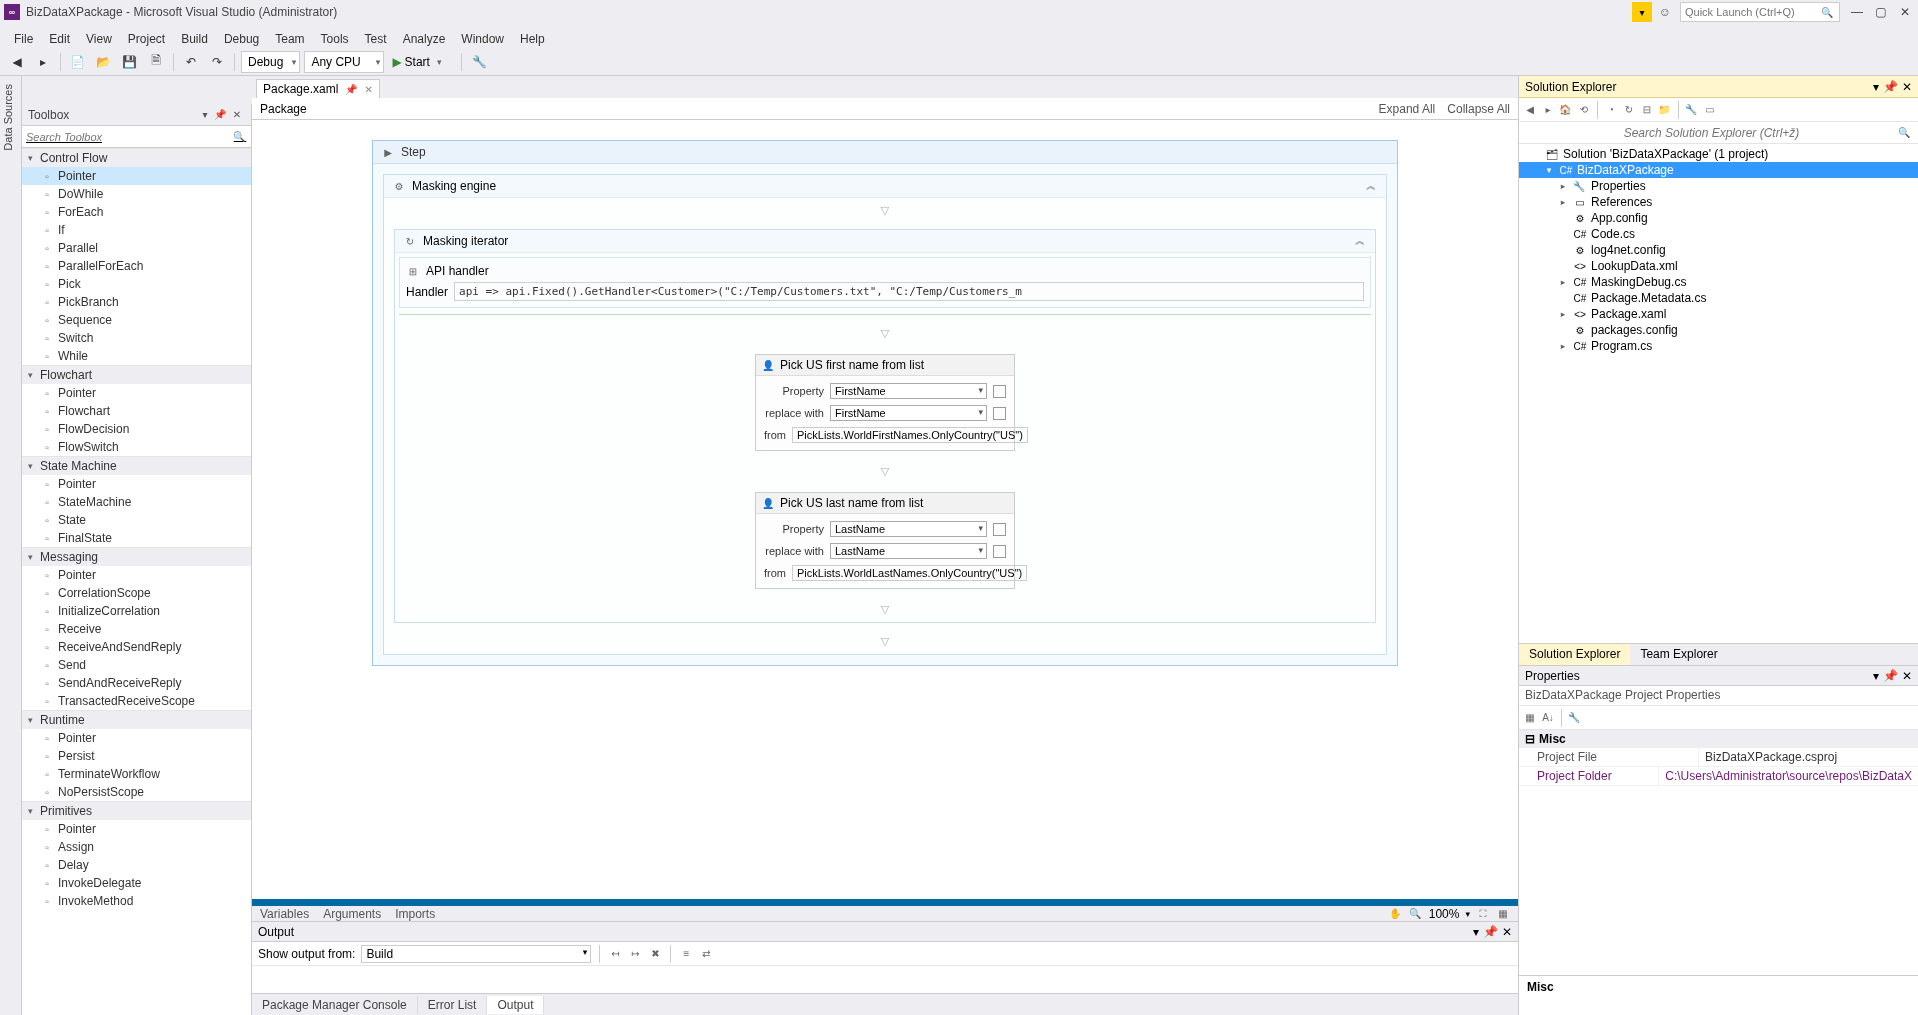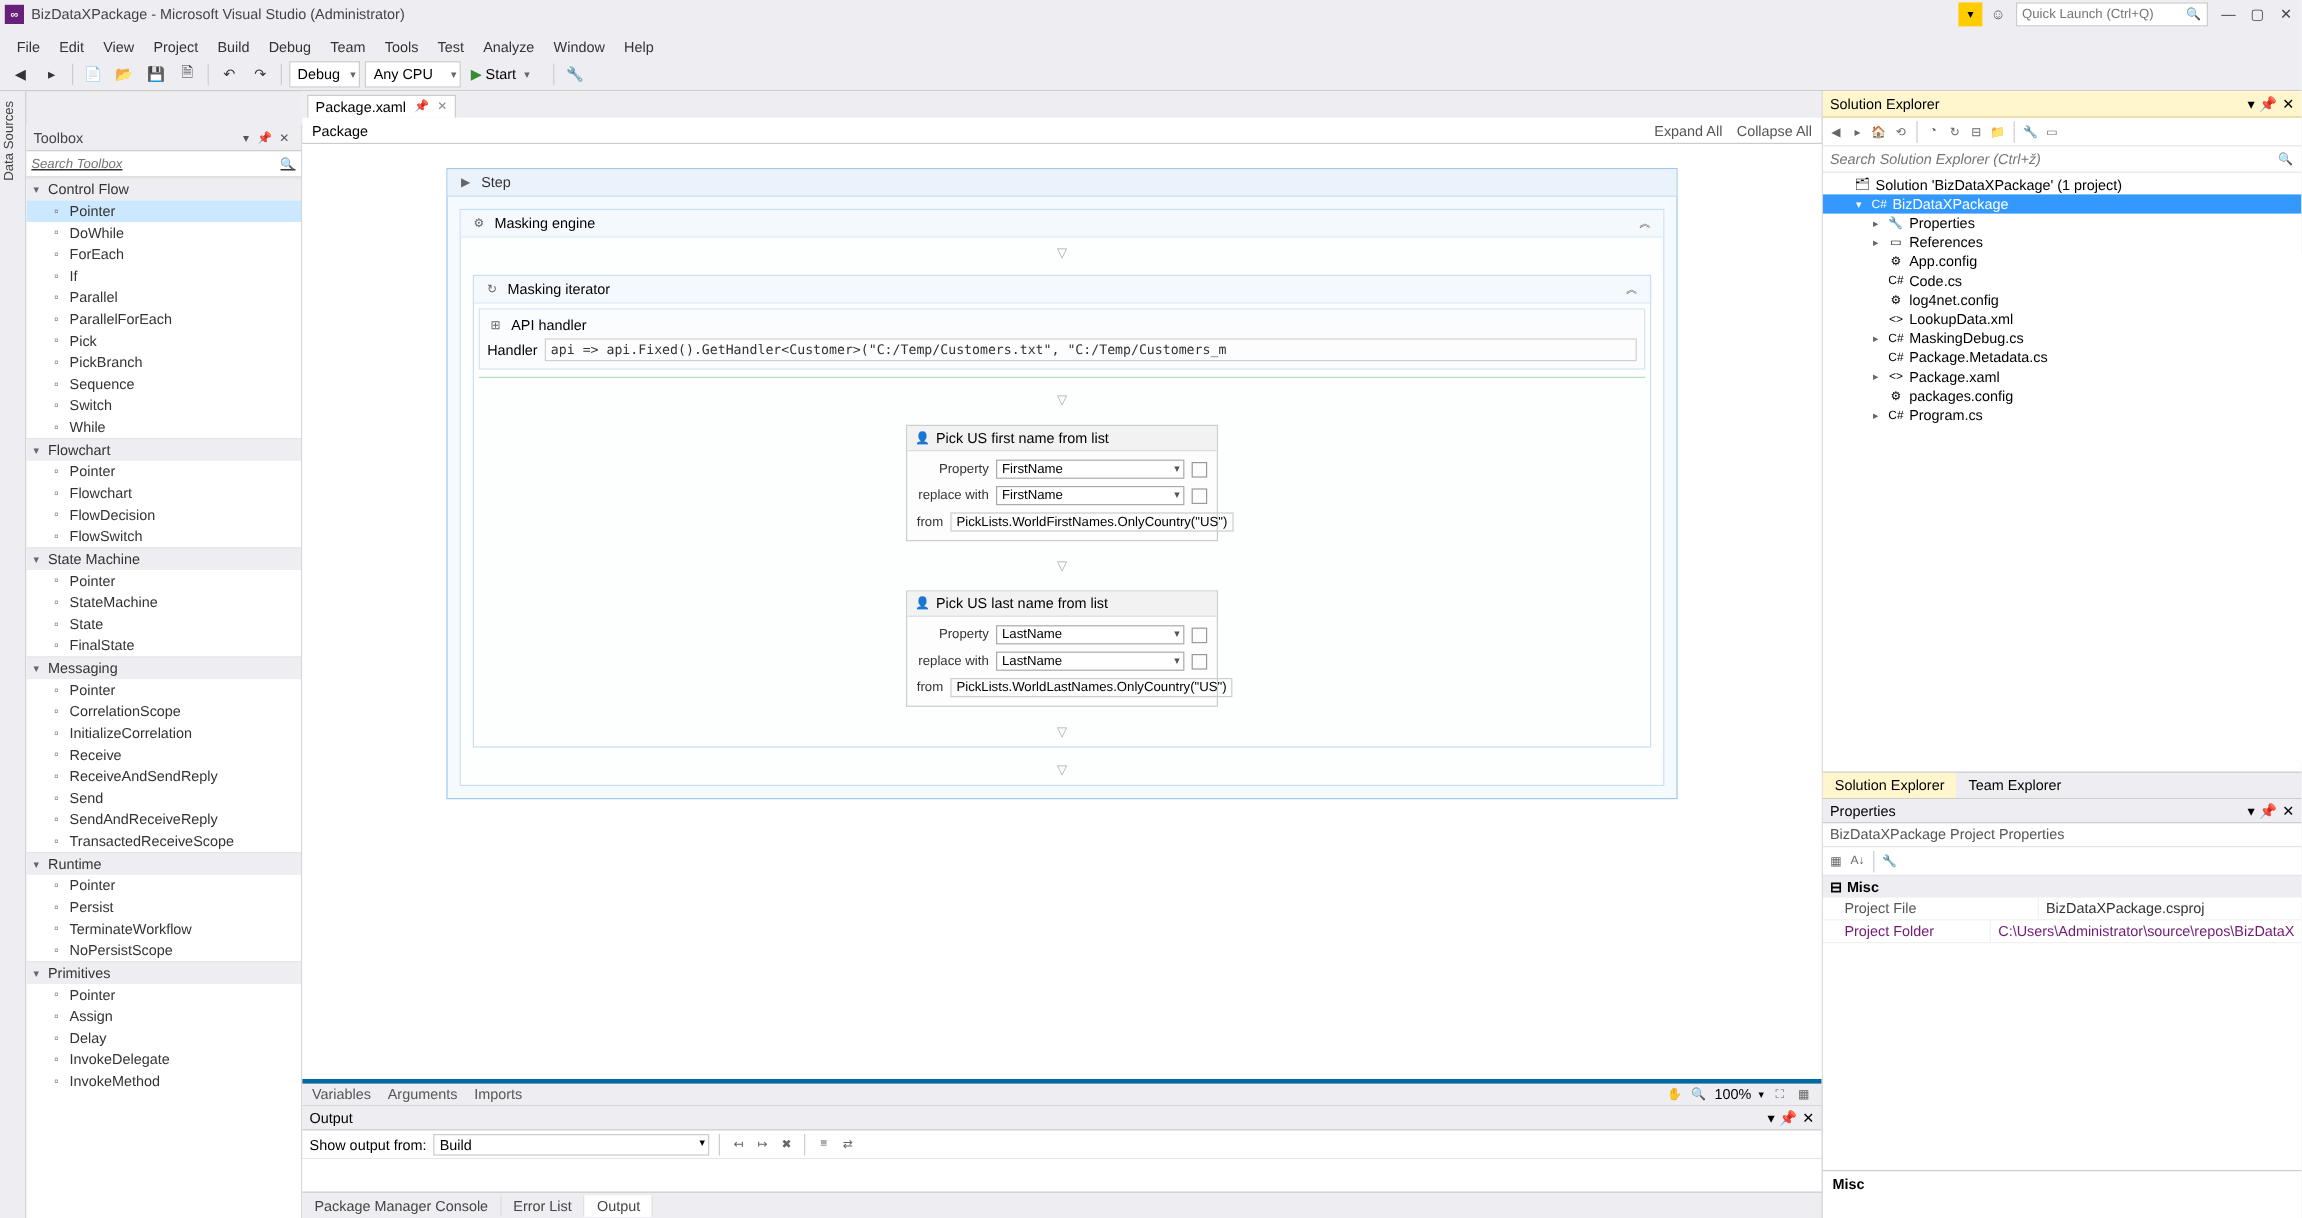--- a/index.html
+++ b/index.html
@@ -73,21 +73,21 @@
 .pick-card { width: 260px; margin: 8px auto; border: 1px solid #ccc; background: #fdfdfd;}
 .pick-hdr { padding: 3px 6px; background: #f2f2f2; border-bottom: 1px solid #ddd; display:flex; align-items:center; gap:4px;}
 .pick-body { padding: 4px 8px; }
 .form-row { display: flex; align-items: center; gap: 6px; padding: 3px 0; }
 .form-row label { width: 60px; text-align: right; color: #333; font-size: 11px;}
 .combo { flex: 1; border: 1px solid #aaa; background: #fff; padding: 1px 4px; position: relative; font-size:11px;}
 .combo::after { content: "▾"; position: absolute; right: 3px; top: 1px; font-size: 9px; color: #555;}
 .cb { width: 13px; height: 13px; border: 1px solid #999; }
 .fromtxt { flex:1; border: 1px solid #ccc; padding: 1px 4px; font-size: 11px;}
 
-.designer-botbar { height: 22px; border-top: 4px solid #0369a1; display: flex; align-items: center; padding: 0 8px; gap: 16px; background: #eeeef2;}
+.designer-botbar { height: 22px; border-top: 7px solid #0369a1; display: flex; align-items: center; padding: 0 8px; gap: 16px; background: #eeeef2;}
 .designer-botbar .rtabs { display:flex; gap: 14px; }
 .designer-botbar .rtabs span { color: #555; }
 .designer-botbar .rspacer { flex:1; }
 .zoom { display:flex; align-items:center; gap:6px; }
 
 
 .output-panel { height: 72px; display: flex; flex-direction: column; border-top: 1px solid #ccc; }
 .output-hdr { height: 20px; background: #eeeef2; border-bottom: 1px solid #ccc; display:flex; align-items:center; padding:0 6px; justify-content:space-between;}
 .output-hdr .ohbtns { display:flex; gap:4px; }
 .output-toolbar { height: 24px; display:flex; align-items:center; padding:0 6px; gap: 6px; border-bottom:1px solid #e5e5e5;}
@@ -97,21 +97,21 @@
 .bottom-tabs { height: 22px; background:#eeeef2; border-top:1px solid #ccc; display:flex; align-items:center;}
 .bottom-tabs .bt { padding: 2px 10px; color:#444; border-right:1px solid #ddd;}
 .bottom-tabs .bt.active { background:#fff; }
 
 
 .right { width: 400px; display:flex; flex-direction:column; border-left:1px solid #ccc; }
 .se-panel { flex:1; display:flex; flex-direction:column; background:#fff; min-height:0;}
 .se-hdr { height:22px; background:#fff6ce; border-bottom:1px solid #e0d090; display:flex; align-items:center; padding:0 6px; justify-content:space-between;}
 .se-toolbar { height:24px; border-bottom:1px solid #e5e5e5; display:flex; align-items:center; padding:0 4px; gap:4px;}
 .se-search { height:22px; border-bottom:1px solid #e5e5e5; display:flex; align-items:center; padding:0 6px;}
-.se-search input { flex:1; border:none; outline:none; font-style:italic; color:#c2410c;}
+.se-search input { flex:1; border:none; outline:none; font-style:italic; color:#c2410c;text-align:center;}
 .se-tree { flex:1; overflow:auto; padding: 2px 0;}
 .tree-row { display:flex; align-items:center; padding:1px 6px; gap:4px; white-space:nowrap;}
 .tree-row .ind { display:inline-block; }
 .tree-row .exp2 { width:12px; color:#666; font-size:9px; display:inline-block; text-align:center;}
 .tree-row .ticon { width:14px; height:14px; display:inline-flex; align-items:center; justify-content:center; font-size:10px;}
 .tree-row.sel { background:#3399ff; color:#fff; }
 .tree-row.sel .exp2, .tree-row.sel .ticon { color:#fff;}
 .se-tabs { height:22px; background:#eeeef2; border-top:1px solid #ccc; display:flex;}
 .se-tabs .st { padding:3px 10px; }
 .se-tabs .st.active { background:#fff6ce; }

